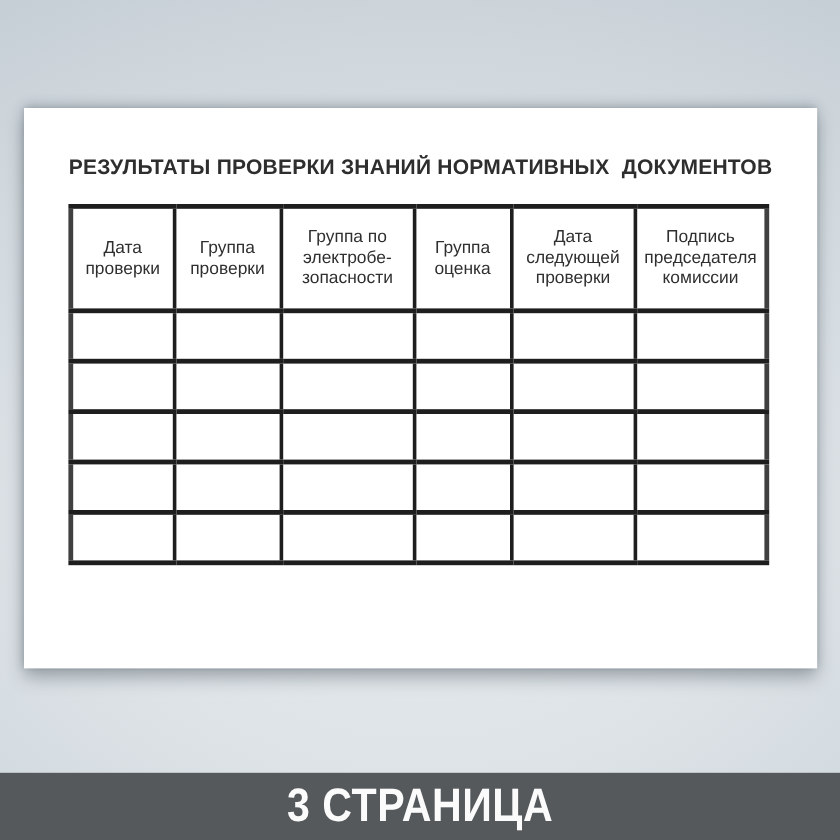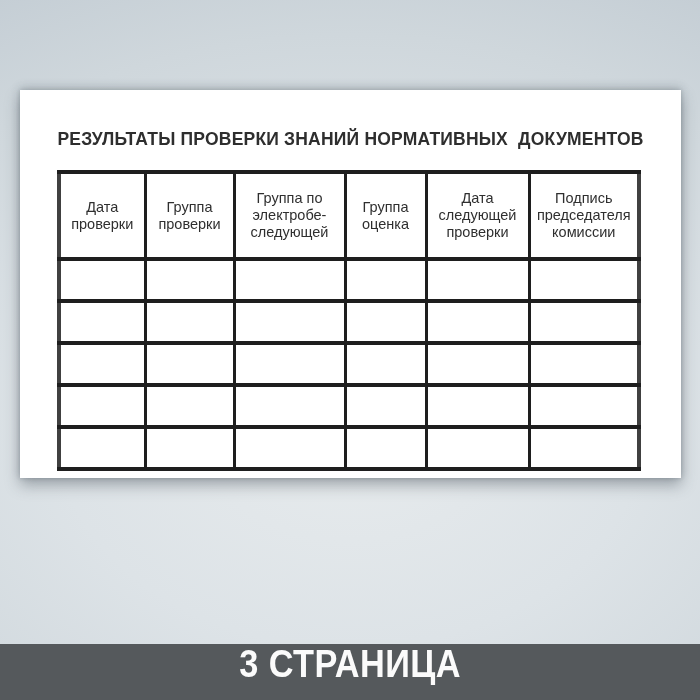--- a/index.html
+++ b/index.html
@@ -16,21 +16,21 @@
     position: absolute; inset: 0;
     background:
       radial-gradient(ellipse 130% 95% at 50% 62%,
         #e7ebed 0%, #dde3e7 32%, #cfd7dc 60%, #bfc9d1 85%, #b5c0c8 100%);
   }
 
   
   .paper {
     position: absolute;
     left: 20px; top: 90px;
-    width: 661px; height: 388px;
+    width: 661px; height: 467px;
     background: #ffffff;
     box-shadow:
       0 7px 14px rgba(55, 65, 75, 0.40),
       0 -3px 9px rgba(55, 65, 75, 0.18),
       0 0 4px rgba(55, 65, 75, 0.20);
   }
 
   .doc-title {
     margin: 40px 10px 0 10px;
     text-align: center;
@@ -67,21 +67,21 @@
     white-space: pre-line;
   }
 
   
   .footer-bar {
     position: absolute;
     left: 0; top: 644px;
     width: 700px; height: 56px;
     background: #55595c;
     display: flex;
-    align-items: flex-start;
+    align-items: center;
     justify-content: center;
   }
   .footer-label {
     color: #fbfbfb;
     font-size: 39px;
     font-weight: bold;
     letter-spacing: 0.5px;
     transform: scaleX(0.88);
     line-height: 1;
     padding-bottom: 2px;
@@ -105,21 +105,21 @@
         <col style="width:110px">
     </colgroup>
     <thead>
       <tr>
         <th>Дата
 проверки</th>
         <th>Группа
 проверки</th>
         <th>Группа по
 электробе-
-следующей</th>
+зопасности</th>
         <th>Группа
 оценка</th>
         <th>Дата
 следующей
 проверки</th>
         <th>Подпись
 председателя
 комиссии</th>
       </tr>
     </thead>

